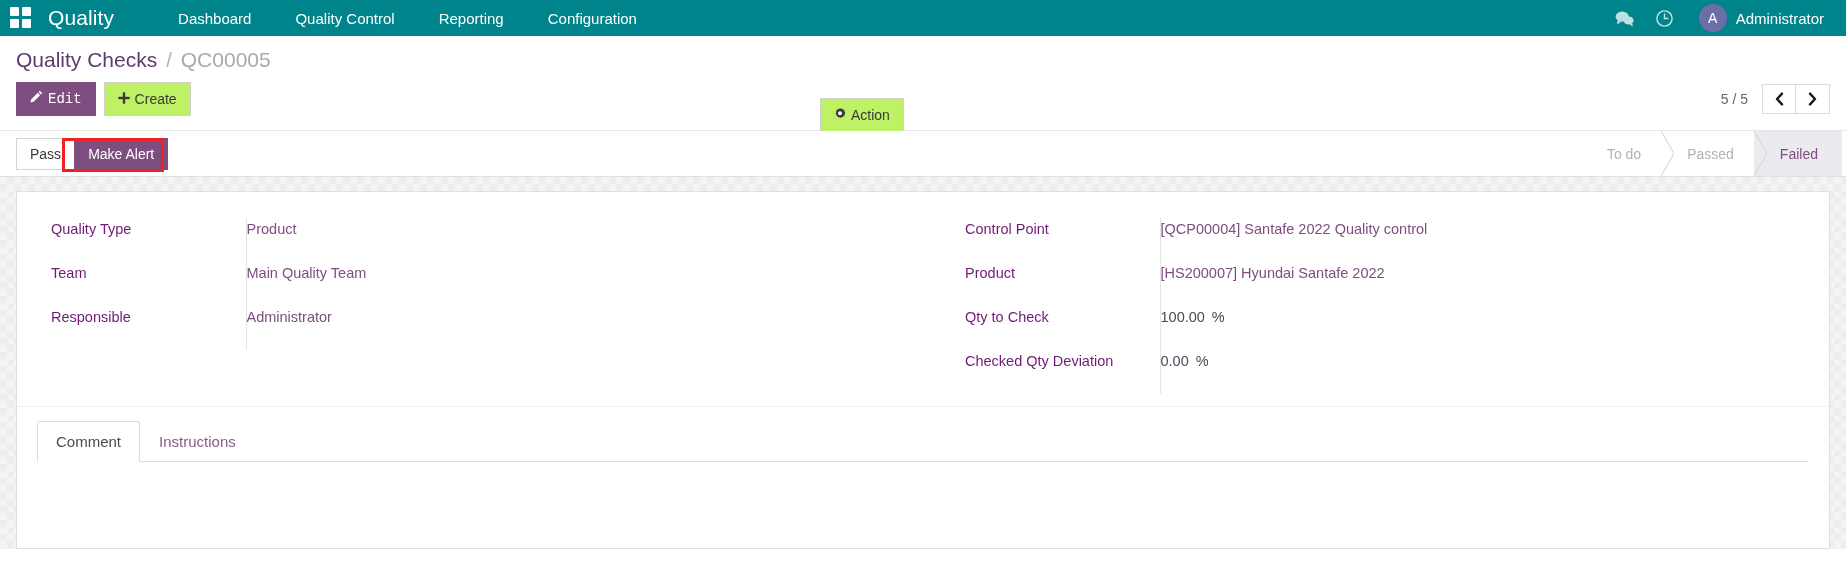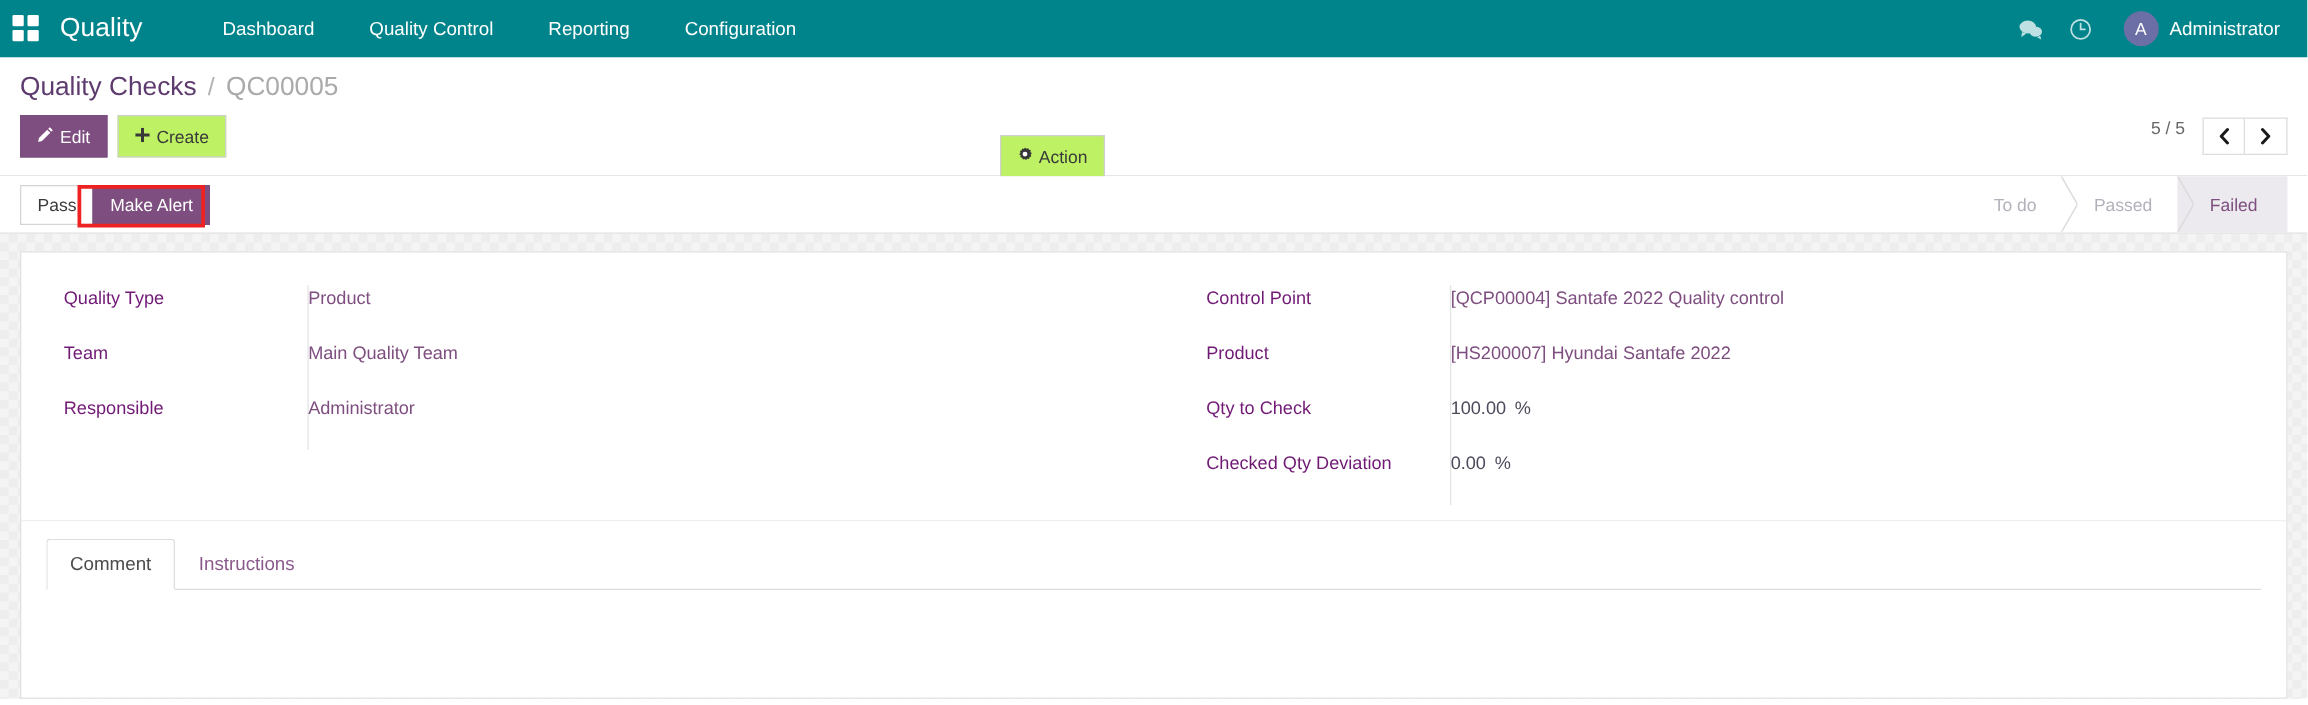--- a/index.html
+++ b/index.html
@@ -8,21 +8,21 @@
   html, body {
     width: 1846px;
     height: 564px;
     overflow: hidden;
     font-family: "Liberation Sans", sans-serif;
     background: #ffffff;
   }
 
   
   .navbar {
-    height: 46px;
+    height: 36px;
     background: #00848b;
     display: flex;
     align-items: center;
     padding: 0 16px 0 10px;
     color: #ffffff;
   }
   .apps-grid {
     width: 22px; height: 22px;
     display: grid;
     grid-template-columns: 9px 9px;
@@ -118,54 +118,55 @@
     border-radius: 0;
     line-height: 18px;
     white-space: nowrap;
     font-family: "Liberation Sans", sans-serif;
   }
   .btn-primary {
     background: #7d4e7f;
     border-color: #7d4e7f;
     color: #ffffff;
   }
-  .btn-edit { margin-right: 8px; }
+  .btn-edit { margin-right: 8px; font-family: Liberation Mono, monospace; }
   .ico-pencil, .ico-plus, .ico-gear { margin-right: 5px; display: inline-block; }
 
   .action-wrap {
     position: absolute;
-    left: 784px;
+    left: 804px;
     margin-top: 32px;
   }
 
   .pager {
     position: absolute;
     right: 0;
     display: flex;
+    align-items: center;
     gap: 14px;
   }
   .pager-count { font-size: 14px; color: #666666; white-space: nowrap; }
   .pager-btns { display: flex; }
   .pager-btn {
     width: 34px; height: 30px;
     border: 1px solid #dcdcdc;
     background: #ffffff;
     display: flex; align-items: center; justify-content: center;
     cursor: pointer;
     color: #1a1a1a;
   }
   .pager-btn + .pager-btn { border-left: none; }
 
   
   .statusbar {
     background: #ffffff;
     border-bottom: 1px solid #e0e0e0;
     display: flex;
     align-items: center;
-    padding: 0 16px 0 16px;
+    padding: 0 4px 0 16px;
     height: 46px;
     position: relative;
   }
   .sb-buttons { display: flex; align-items: center; }
   .sb-btn {
     font-size: 14px;
     padding: 7px 13px;
     border: 1px solid #d4d4d4;
     background: #ffffff;
     color: #393939;

